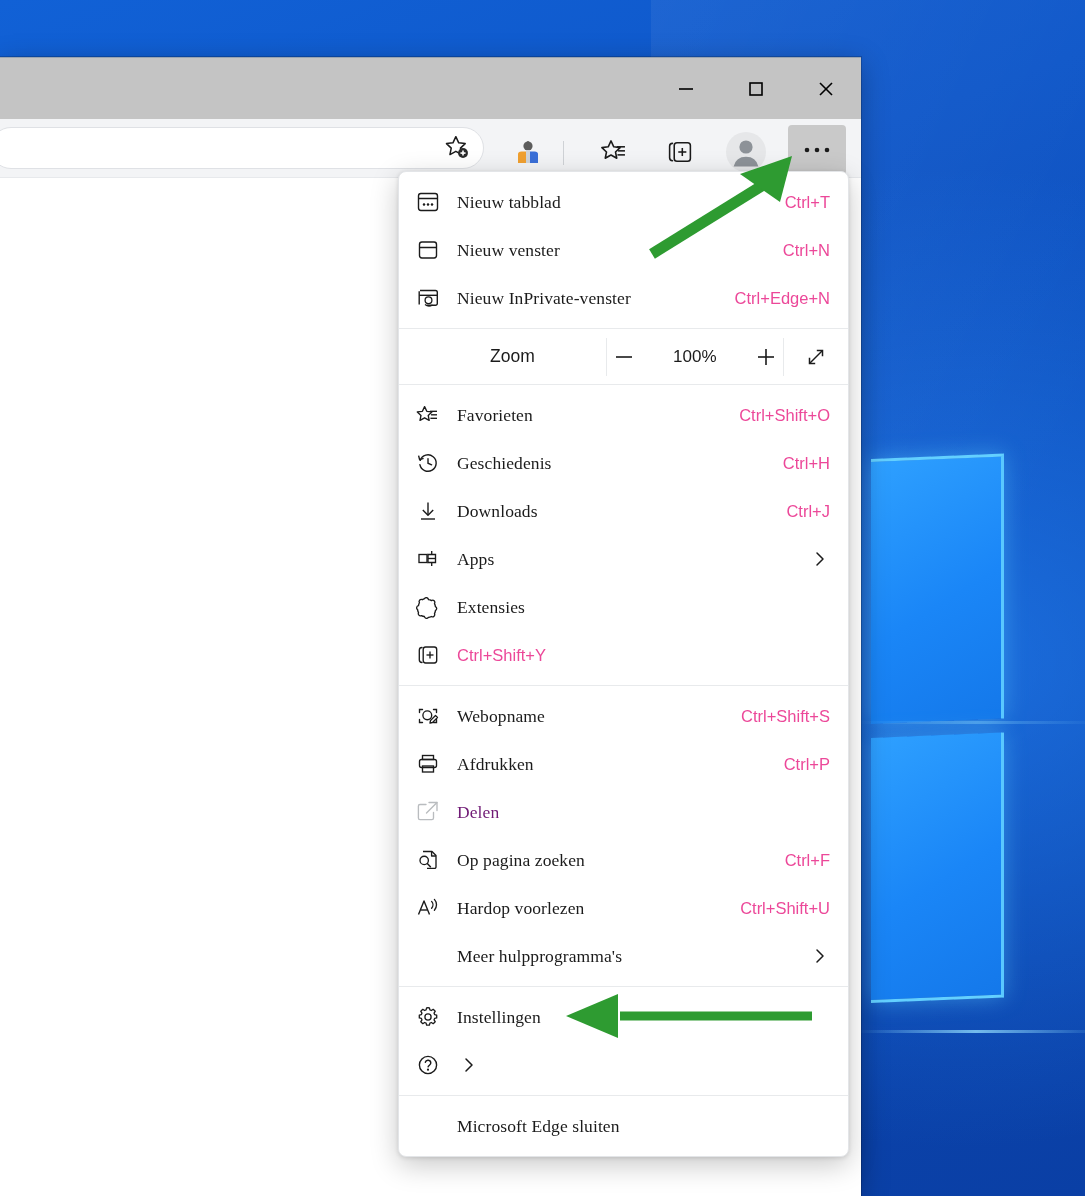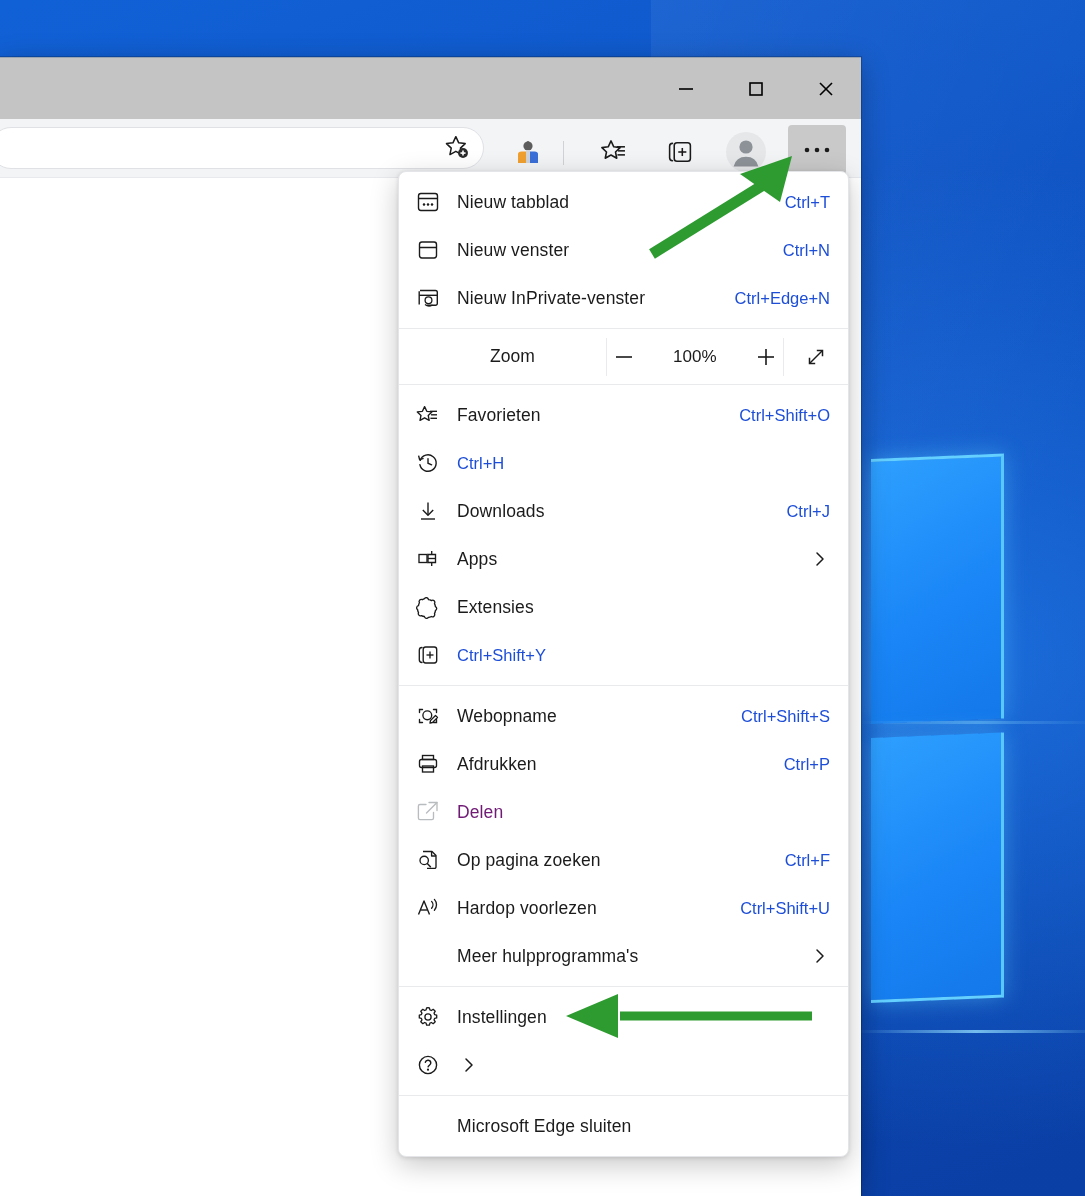--- a/index.html
+++ b/index.html
@@ -79,22 +79,22 @@
     overflow:hidden;
     z-index:40;
   }
   .mgroup{padding:6px 0;}
   .msep{height:1px;background:#e8eaec;margin:0;}
   .mitem{
     height:48px;display:flex;align-items:center;padding:0 18px 0 16px;
     box-sizing:border-box;color:#1b1b1b;font-size:17.5px;cursor:default;
   }
   .mitem .mico{width:42px;min-width:42px;display:flex;align-items:center;justify-content:flex-start;}
-  .mitem .mlabel{flex:1;letter-spacing:.1px;}
-  .mitem .maccel{color:#1d4ed8;font-size:16.5px;white-space:nowrap;}
+  .mitem .mlabel{flex:1;letter-spacing:.1px;font-family:Liberation Serif, serif;}
+  .mitem .maccel{color:#ec4899;font-size:16.5px;white-space:nowrap;}
   .mitem .mchev{width:22px;display:flex;justify-content:flex-end;color:#1b1b1b;}
   .mitem.disabled{color:#701a75;}
   .mitem.disabled .maccel{color:#b9bcbf;}
   .mitem.noicon .mlabel{margin-left:42px;}
   
   #zoomrow{height:55px;display:flex;align-items:center;font-size:17.5px;color:#1b1b1b;}
   #zoomrow .zlabel{width:198px;text-align:center;padding-left:20px;}
   #zoomrow .zdiv{width:1px;height:38px;background:#e8eaec;}
   #zoomrow .zctl{flex:1;display:flex;align-items:center;justify-content:center;gap:26px;}
   #zoomrow .zbtn{width:34px;height:34px;display:flex;align-items:center;justify-content:center;}
@@ -290,20 +290,21 @@
     </div>
 
     <div class="mitem">
       <span class="mico">
         <svg width="26" height="26" viewBox="0 0 26 26">
           <path d="M5.2 10.4 A8.2 8.2 0 1 1 4.9 14.6" fill="none" stroke="#1b1b1b" stroke-width="1.4" stroke-linecap="round"></path>
           <polyline points="8.6,8.3 4.6,9.6 3.6,5.6" fill="none" stroke="#1b1b1b" stroke-width="1.4" stroke-linejoin="round"></polyline>
           <polyline points="13,8.6 13,13.2 16.6,14.8" fill="none" stroke="#1b1b1b" stroke-width="1.4" stroke-linecap="round"></polyline>
         </svg>
       </span>
+      <span class="mlabel">Geschiedenis</span>
       <span class="maccel">Ctrl+H</span>
     </div>
 
     <div class="mitem">
       <span class="mico">
         <svg width="26" height="26" viewBox="0 0 26 26">
           <line x1="13" y1="4.5" x2="13" y2="17" stroke="#1b1b1b" stroke-width="1.4"></line>
           <polyline points="7.8,12 13,17.2 18.2,12" fill="none" stroke="#1b1b1b" stroke-width="1.4" stroke-linejoin="round"></polyline>
           <line x1="6" y1="21" x2="20" y2="21" stroke="#1b1b1b" stroke-width="1.4"></line>
         </svg>

